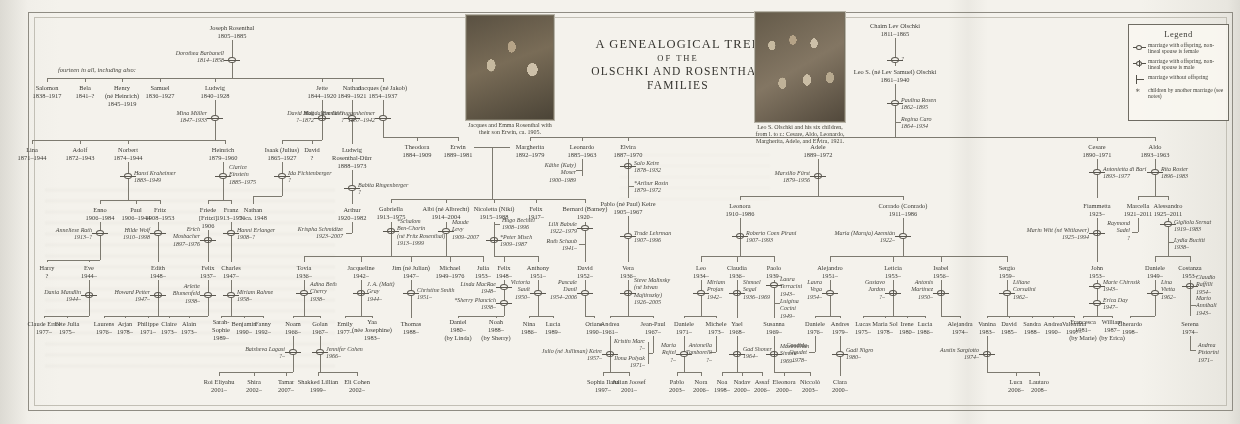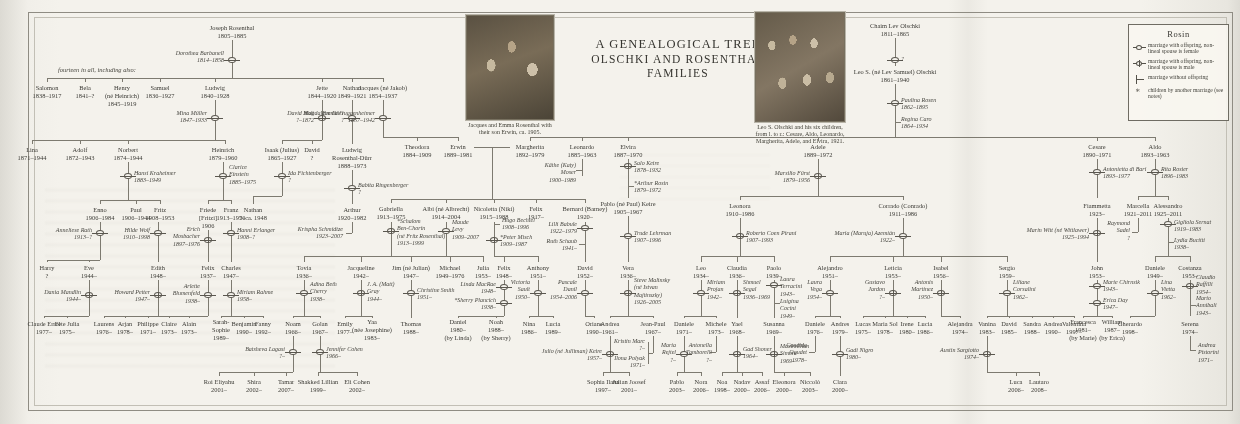--- a/index.html
+++ b/index.html
@@ -62,37 +62,38 @@
 <div class="page">
   <div class="paper"></div>
   <div class="gutter"></div>
   <div class="bleed" style="left:45px;top:185px;width:290px;height:190px;"></div>
   <div class="bleed" style="left:620px;top:150px;width:150px;height:50px;opacity:.25;"></div>
   <div class="frame-outer"></div>
   <div class="frame-inner"></div>
 
   <div class="title">
     <div class="t1">A GENEALOGICAL TREE</div>
+    <div class="t2">OF THE</div>
     <div class="t3">OLSCHKI AND ROSENTHAL FAMILIES</div>
   </div>
 
   <div class="photo ph1"></div>
   <div class="caption cap1">
       <div>Jacques and Emma Rosenthal with</div>
       <div>their son Erwin, ca. 1905.</div>
     </div>
   <div class="photo ph2"></div>
   <div class="caption cap2">
       <div>Leo S. Olschki and his six children,</div>
       <div>from l. to r.: Cesare, Aldo, Leonardo,</div>
       <div>Margherita, Adele, and Elvira, 1921.</div>
     </div>
 
   <div class="legend">
-    <h3>Rosin</h3>
+    <h3>Legend</h3>
     <div class="lg-row">
       <span class="lg-sym">
           <span class="lg-line"></span>
           <span class="lg-circ"></span>
         </span>
       <span class="lg-txt">marriage with offspring, non-lineal spouse is female</span>
     </div>
     <div class="lg-row">
       <span class="lg-sym">
           <span class="lg-line"></span>

